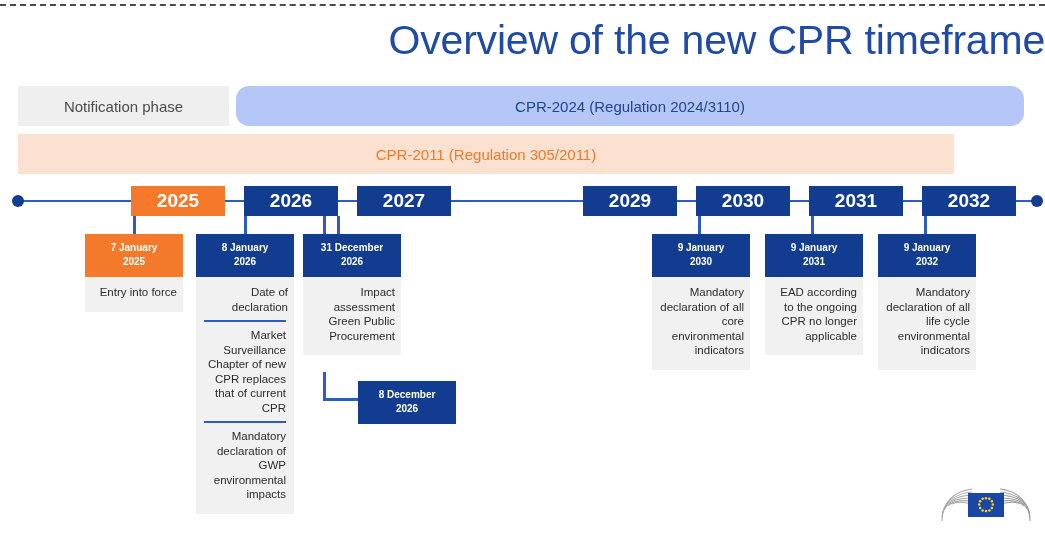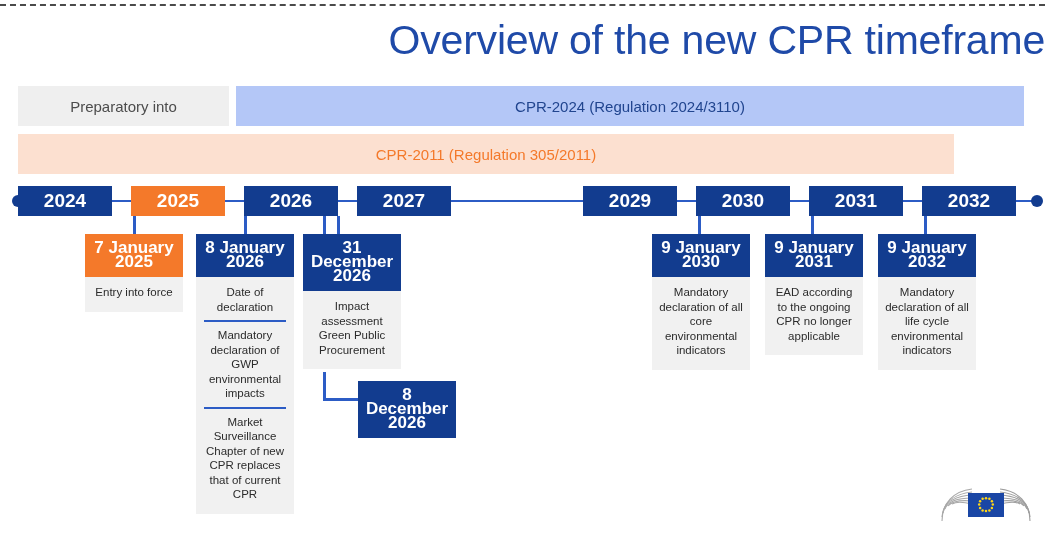--- a/index.html
+++ b/index.html
@@ -65,20 +65,21 @@
     background: #efefef;
     color: #4c4c4c;
   }
   .bar-cpr2024 {
     left: 236px;
     top: 86px;
     width: 788px;
     height: 40px;
     background: #b4c7f7;
     color: #21458f;
+    border-radius: 13px;
   }
   .bar-cpr2011 {
     left: 18px;
     top: 134px;
     width: 936px;
     height: 40px;
     background: #fce0d0;
     color: #f4792a;
   }
 
@@ -128,37 +129,37 @@
 
   
   .card {
     position: absolute;
     width: 98px;
     box-sizing: border-box;
   }
   .card-head {
     background: #123c8f;
     color: #ffffff;
-    font-size: 17px;
+    font-size: 10px;
     font-weight: bold;
     line-height: 14px;
     text-align: center;
     padding: 7px 3px 8px;
     box-sizing: border-box;
   }
   .card-head.accent { background: #f4792a; }
   .card-body {
     background: #f1f1f1;
     box-sizing: border-box;
     padding: 2px 0 6px;
   }
   .card-seg {
     font-size: 11.5px;
     line-height: 14.5px;
-    text-align: center;
+    text-align: right;
     color: #2b2b2b;
     padding: 6px 6px 6px;
   }
   .card-seg + .card-seg {
     border-top: 2px solid #2c5cc5;
     margin: 0 8px;
     padding-left: 0;
     padding-right: 0;
   }
 
@@ -174,36 +175,33 @@
 </head>
 <body>
 
 <div class="slide">
 
   <div class="top-rule"></div>
 
   <div class="page-title">Overview of the new CPR timeframe</div>
 
   <div class="bar bar-prep">
-    <span>Preparatory into</span>
+    <span>Notification phase</span>
   </div>
   <div class="bar bar-cpr2024">
     <span>CPR-2024 (Regulation 2024/3110)</span>
   </div>
   <div class="bar bar-cpr2011">
     <span>CPR-2011 (Regulation 305/2011)</span>
   </div>
 
   <div class="axis-line"></div>
   <div class="axis-dot left"></div>
   <div class="axis-dot right"></div>
 
-  <div class="year" style="left:18px">
-      <span>2024</span>
-    </div>
   <div class="year accent" style="left:131px">
       <span>2025</span>
     </div>
   <div class="year" style="left:244px">
       <span>2026</span>
     </div>
   <div class="year" style="left:357px">
       <span>2027</span>
     </div>
   <div class="year" style="left:583px">
@@ -240,22 +238,22 @@
     </div>
   </div>
 
   <div class="card" style="left:196px; top:234px;">
     <div class="card-head">
       <div>8 January</div>
       <div>2026</div>
     </div>
     <div class="card-body">
       <div class="card-seg">Date of declaration</div>
+      <div class="card-seg">Market Surveillance Chapter of new CPR replaces that of current CPR</div>
       <div class="card-seg">Mandatory declaration of GWP environmental impacts</div>
-      <div class="card-seg">Market Surveillance Chapter of new CPR replaces that of current CPR</div>
     </div>
   </div>
 
   <div class="card" style="left:303px; top:234px;">
     <div class="card-head">
       <div>31 December</div>
       <div>2026</div>
     </div>
     <div class="card-body">
       <div class="card-seg">Impact assessment Green Public Procurement</div>

